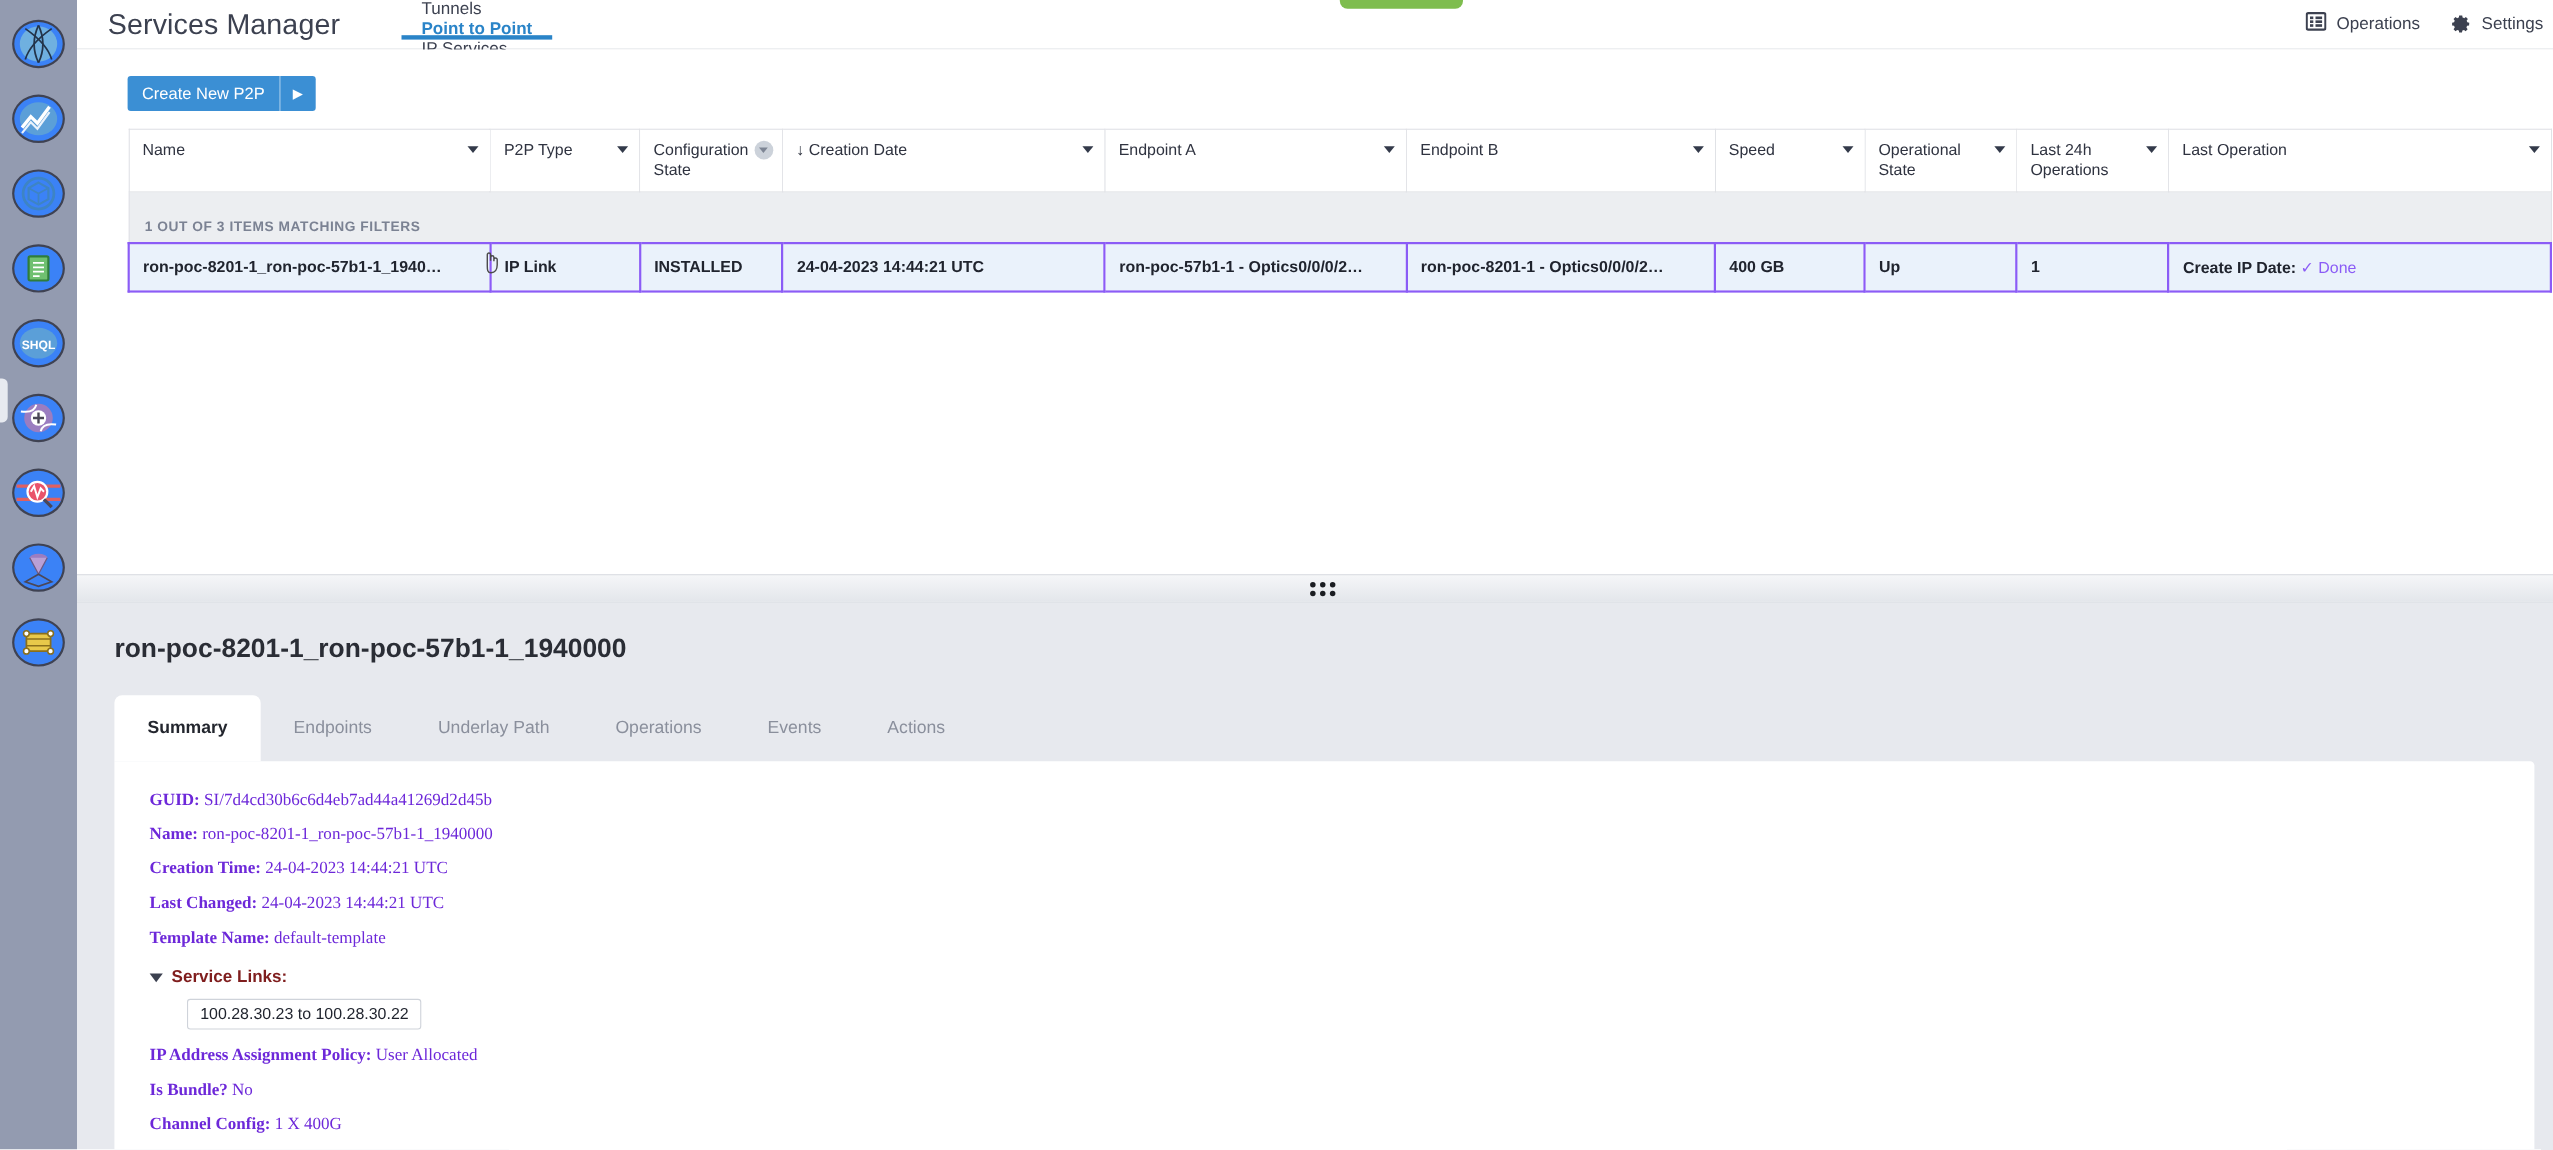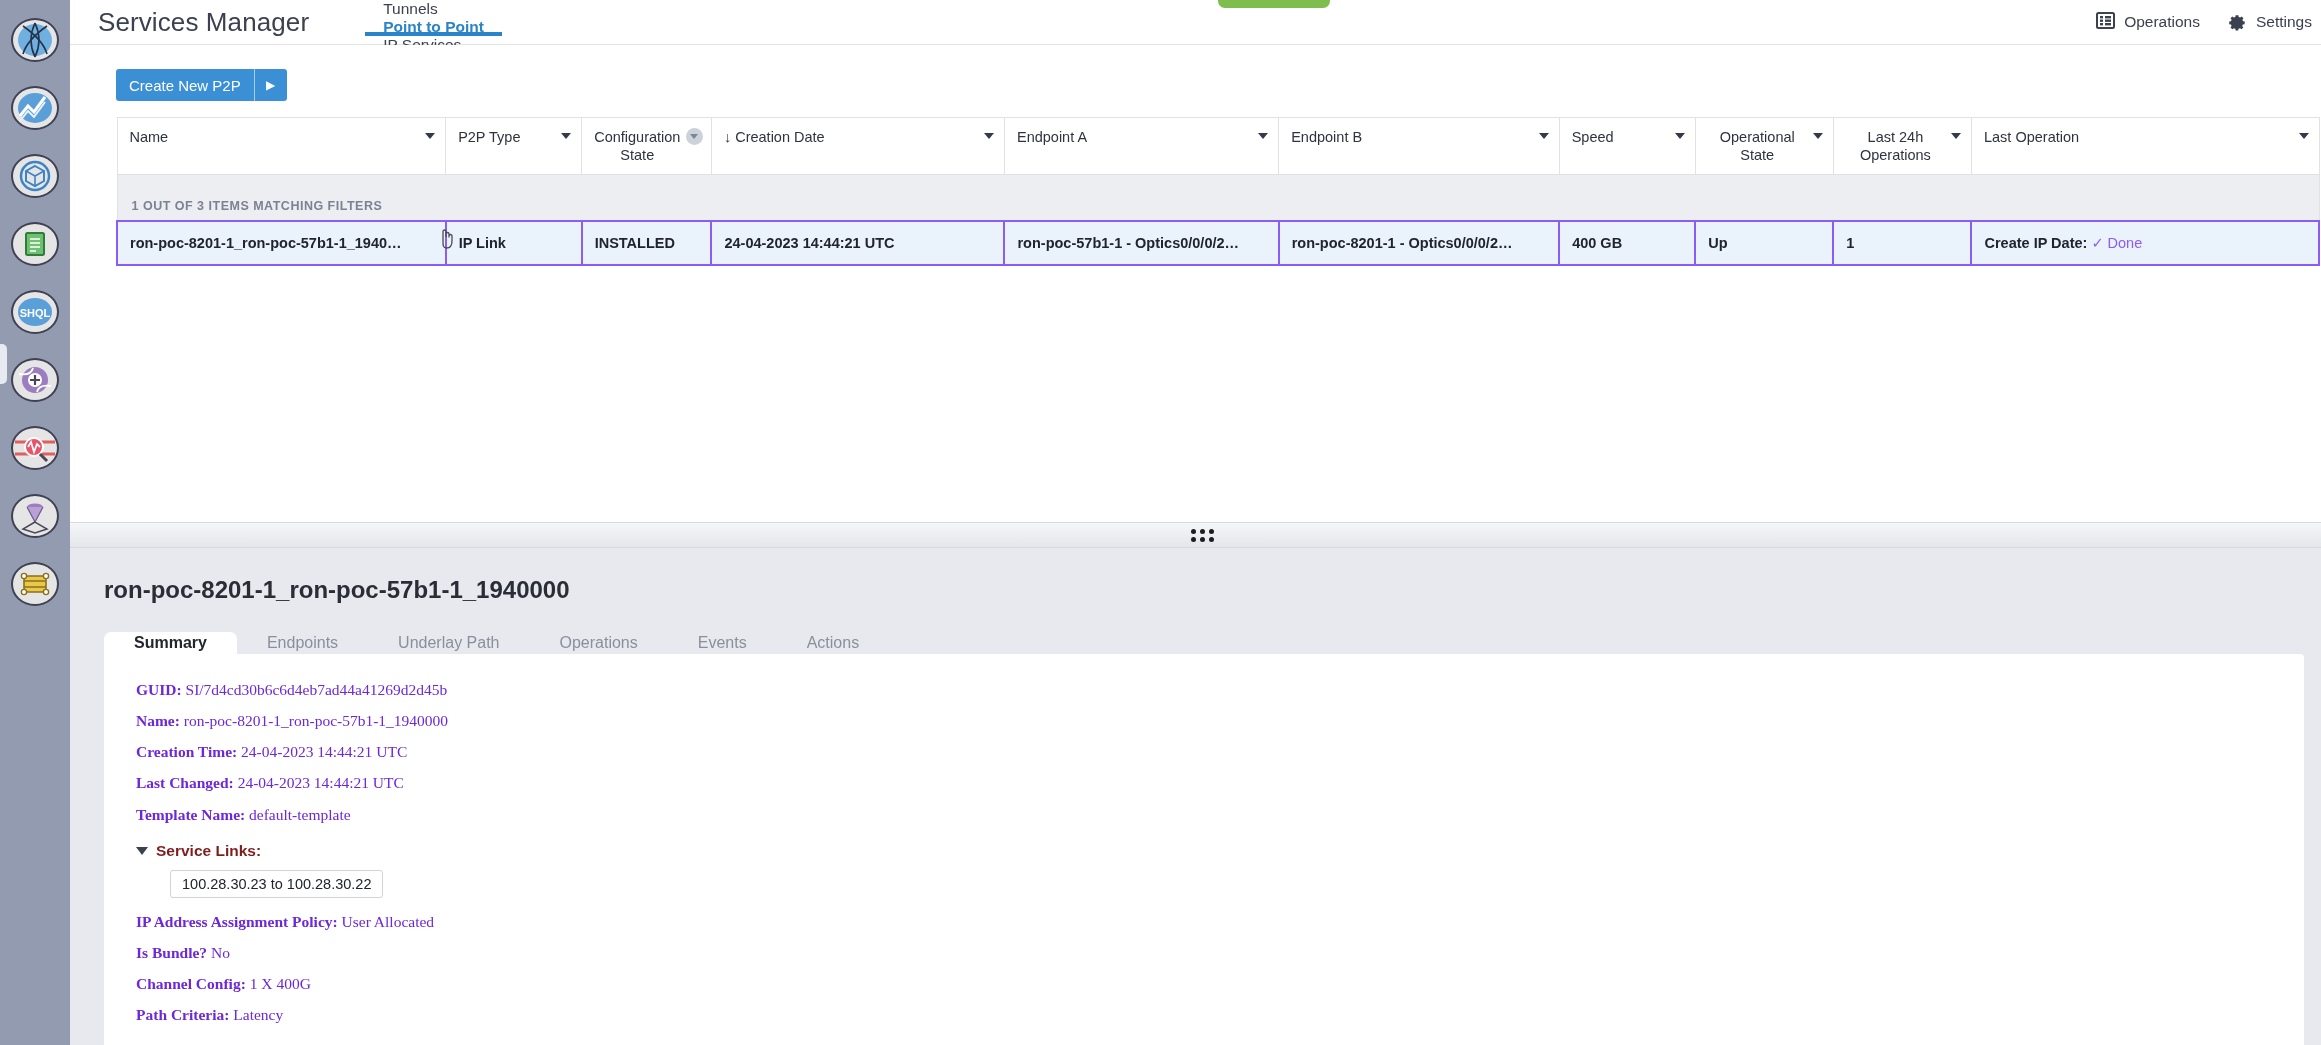--- a/index.html
+++ b/index.html
@@ -20,21 +20,21 @@
     padding-top: 6px;
   }
   .rail-btn {
     width: 70px; height: 68px;
     display: flex; align-items: center; justify-content: center;
     position: relative;
   }
   .rail-ico {
     width: 48px; height: 44px;
     border-radius: 50%;
-    background: #e5e5e5;
+    background: #3b82f6;
     border: 2px solid #3f4252;
     display: flex; align-items: flex-end; justify-content: center;
     overflow: hidden;
     position: relative;
   }
   .rail-active-tab {
     position: absolute;
     left: 0; top: 18px;
     width: 7px; height: 40px;
     background: #e7eaf0;
@@ -95,21 +95,21 @@
   table#grid { border-collapse: collapse; width: 2204px; margin-left: 30px; table-layout: fixed; }
   table#grid th {
     background: #fff;
     border: 1px solid #e0e2e6;
     border-bottom: 1px solid #dfe1e5;
     font-size: 14.5px; font-weight: 400; color: #2f3340;
     text-align: left; vertical-align: top;
     padding: 10px 10px 10px 12px;
     height: 48px; position: relative;
   }
-  th .hd { display: flex; align-items: flex-start; justify-content: space-between; gap: 6px; text-align: center; }
+  th .hd { display: flex; align-items: flex-start; justify-content: space-between; gap: 6px; }
   th .hd .txt { line-height: 1.25; }
   .caret {
     width: 0; height: 0; flex: 0 0 auto; margin-top: 5px;
     border-left: 5px solid transparent; border-right: 5px solid transparent;
     border-top: 6px solid #333a4a; cursor: pointer;
   }
   .caret.active {
     border: none; width: 17px; height: 17px; border-radius: 50%;
     background: #ccd2da; position: relative; margin-top: 0;
   }
@@ -147,21 +147,21 @@
   }
   #dots { display: grid; grid-template-columns: repeat(3, 6px); grid-gap: 3px; }
   #dots i { width: 5px; height: 5px; border-radius: 50%; background: #1b1d22; display: block; }
 
   
   #detail { flex: 1 1 auto; background: #e7e9ee; padding: 0 0 0 0; position: relative; overflow: hidden; }
   #detail-inner { padding: 28px 22px 0 22px; height: 100%; }
   #detail-title { font-size: 24px; font-weight: bold; color: #2a2d35; margin: 0 0 28px 12px; }
   #tabstrip { display: flex; align-items: flex-end; margin-left: 12px; }
   .dtab {
-    font-size: 16px; color: #8a8f9c; padding: 2px 30px; cursor: pointer;
+    font-size: 16px; color: #8a8f9c; padding: 21px 30px; cursor: pointer;
     border-radius: 7px 7px 0 0; white-space: nowrap;
   }
   .dtab.sel { background: #fff; color: #23262e; font-weight: bold; }
   #detail-body {
     background: #fff; margin-left: 12px; margin-right: 10px;
     height: 100%; padding: 26px 0 0 32px;
     border-radius: 0 4px 0 0;
   }
   .kv { font-size: 15.5px; color: #6d28d9; margin-bottom: 11px; line-height: 1.3; font-family: Liberation Serif, serif; }
   .kv b { font-weight: bold; }

